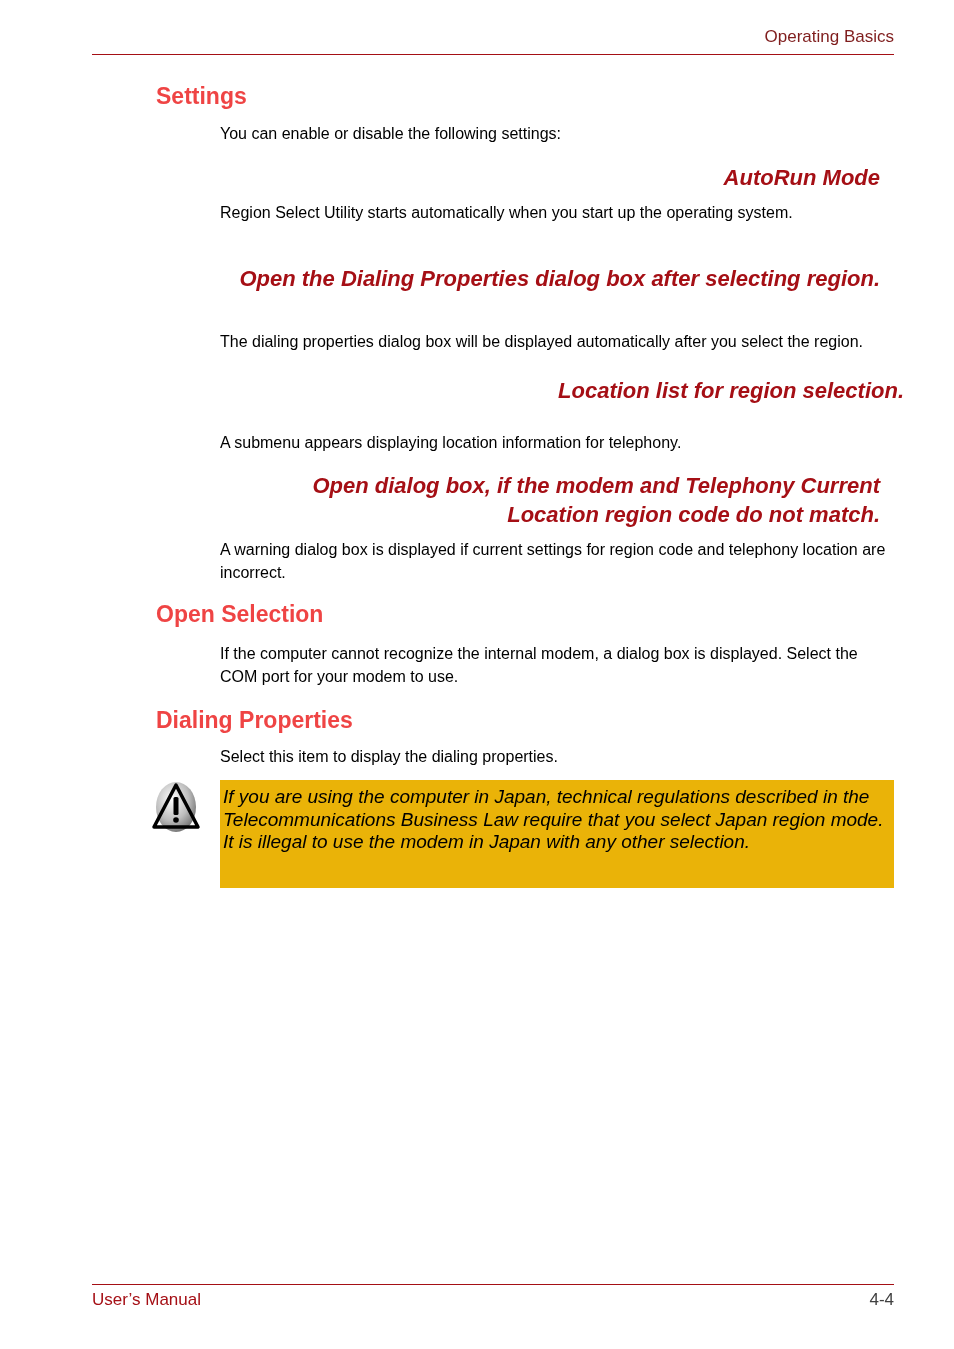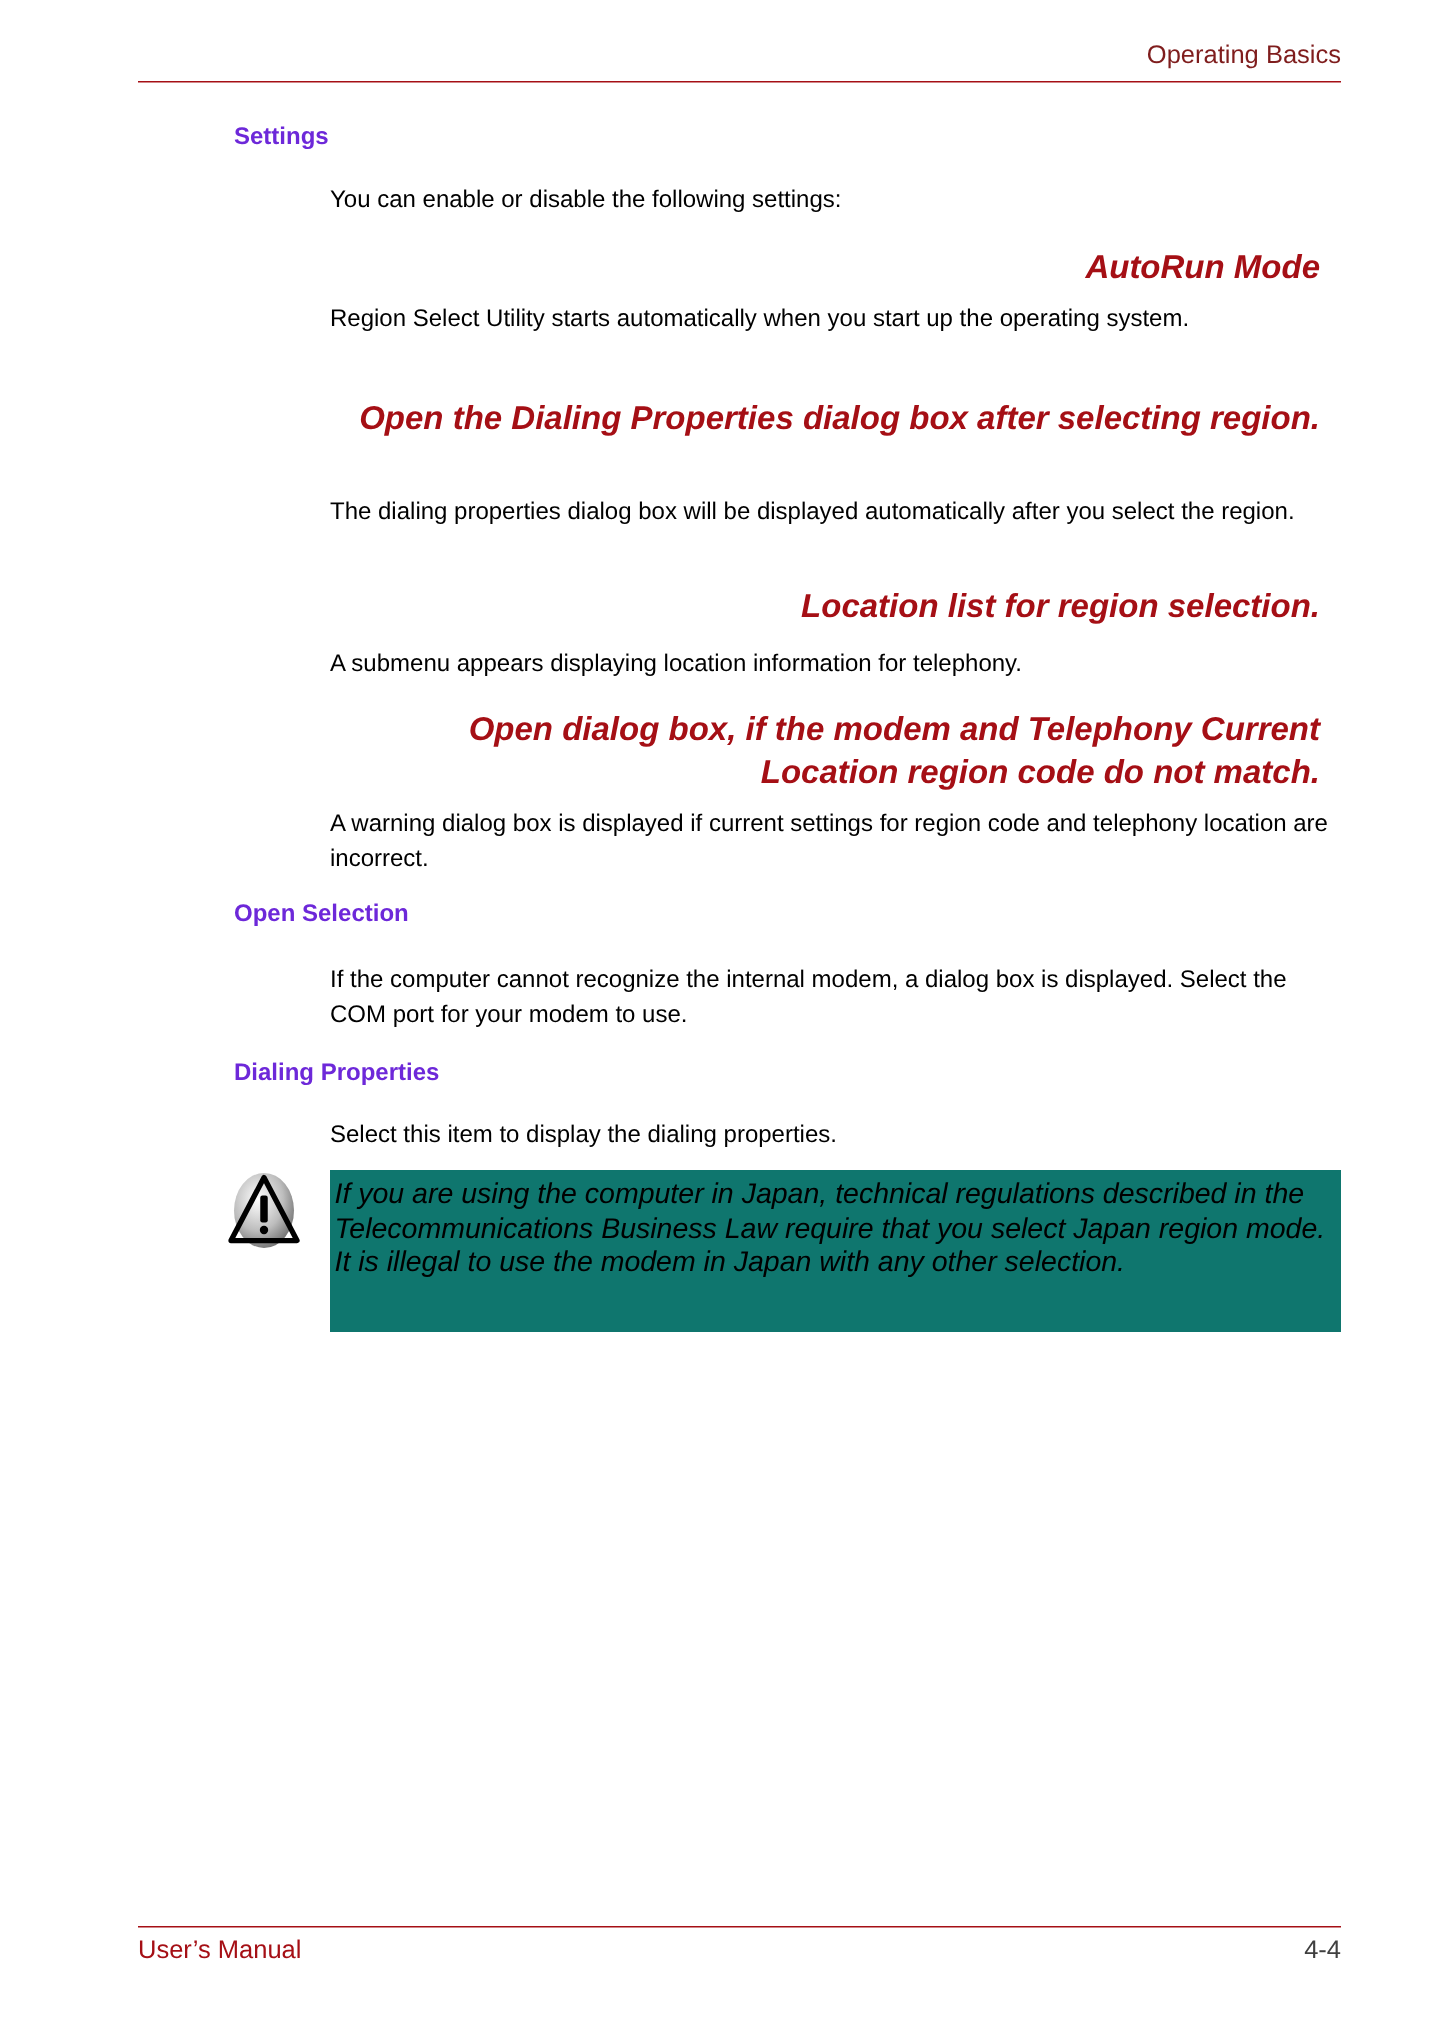--- a/index.html
+++ b/index.html
@@ -2,45 +2,45 @@
 <html><head>
 <meta charset="utf-8">
 <style>
   html, body { margin: 0; padding: 0; background: #ffffff; }
   body { width: 954px; height: 1349px; position: relative; font-family: "Liberation Sans", sans-serif; color: #000; overflow: hidden; }
   .hdr-text { position: absolute; right: 60px; top: 27px; font-size: 17px; color: #7f1d1d; }
   .hdr-rule { position: absolute; left: 92px; right: 60px; top: 54px; height: 0; border-top: 1.3px solid #a50f15; }
   .ftr-rule { position: absolute; left: 92px; right: 60px; top: 1284px; height: 0; border-top: 1.3px solid #a50f15; }
   .ftr-left { position: absolute; left: 92px; top: 1290px; font-size: 17px; color: #a50f15; }
   .ftr-right { position: absolute; right: 60px; top: 1290px; font-size: 17px; color: #404040; }
-  .h2 { position: absolute; left: 156px; font-size: 16px; font-weight: bold; color: #6d28d9; }
+  .h2 { position: absolute; left: 156px; font-size: 23px; font-weight: bold; color: #ef4444; }
   .h3 { position: absolute; left: 220px; width: 660px; font-size: 22px; font-weight: bold; font-style: italic; color: #a50f15; line-height: 29px; text-align: right; }
   .p { position: absolute; left: 220px; width: 670px; font-size: 16px; line-height: 23px; color: #000; }
-  .note { position: absolute; left: 220px; top: 780px; width: 674px; height: 108px; background: #0f766e; }
+  .note { position: absolute; left: 220px; top: 780px; width: 674px; height: 108px; background: #eab308; }
   .note-text { position: absolute; left: 3px; top: 6px; width: 664px; font-size: 19px; line-height: 22.5px; font-style: italic; color: #000; }
   .warn-icon { position: absolute; left: 150px; top: 780px; width: 54px; height: 56px; }
 </style>
 </head>
 <body>
 
 <div>
   <div class="hdr-text">Operating Basics</div>
   <div class="hdr-rule"></div>
 </div>
 
 <div class="h2" style="top:83px;">Settings</div>
 <div class="p" style="top:122px;">You can enable or disable the following settings:</div>
 
 <div class="h3" style="top:163px;">AutoRun Mode</div>
 <div class="p" style="top:201px;">Region Select Utility starts automatically when you start up the operating system.</div>
 
 <div class="h3" style="top:264px;">Open the Dialing Properties dialog box after selecting region.</div>
 <div class="p" style="top:330px;">The dialing properties dialog box will be displayed automatically after you select the region.</div>
 
-<div class="h3" style="top:389px;">Location list for region selection.</div>
+<div class="h3" style="top:376px;margin-left:24px;">Location list for region selection.</div>
 <div class="p" style="top:431px;">A submenu appears displaying location information for telephony.</div>
 
 <div class="h3" style="top:471px;">Open dialog box, if the modem and Telephony Current Location region code do not match.</div>
 <div class="p" style="top:538px;">A warning dialog box is displayed if current settings for region code and telephony location are incorrect.</div>
 
 <div class="h2" style="top:601px;">Open Selection</div>
 <div class="p" style="top:642px;">If the computer cannot recognize the internal modem, a dialog box is displayed. Select the COM port for your modem to use.</div>
 
 <div class="h2" style="top:707px;">Dialing Properties</div>
 <div class="p" style="top:745px;">Select this item to display the dialing properties.</div>

